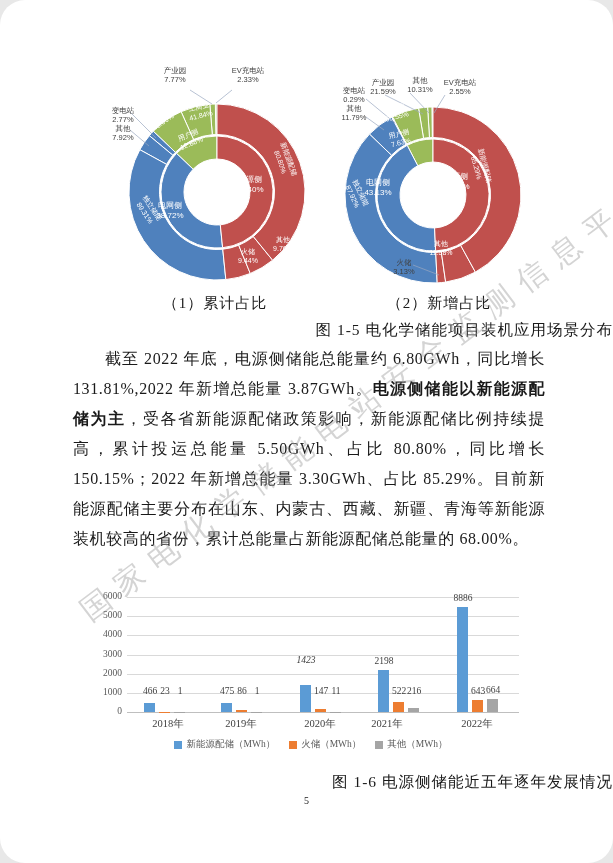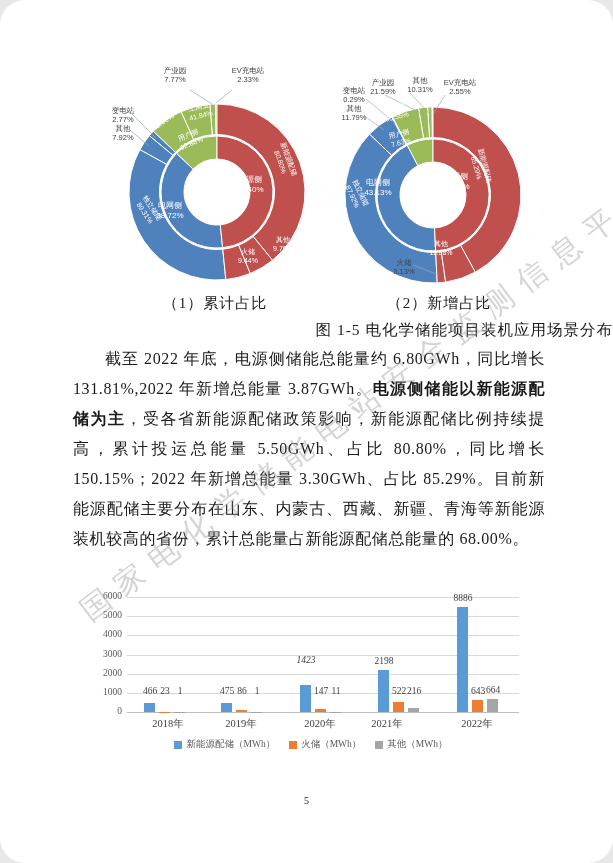--- a/index.html
+++ b/index.html
@@ -255,17 +255,18 @@
           <span class="sq" style="background: rgb(237, 125, 49);"></span>
           <span>火储（MWh）</span>
         </span>
         <span class="it">
           <span class="sq" style="background: rgb(165, 165, 165);"></span>
           <span>其他（MWh）</span>
         </span>
       </div>
     </div>
 
+  <div class="figcap" style="top:772px">图 1-6 电源侧储能近五年逐年发展情况</div>
 
   <div class="pgnum">5</div>
 
   <div class="watermark">国家电化学储能电站安全监测信息平台</div>
 </div>
 
 </body></html>

